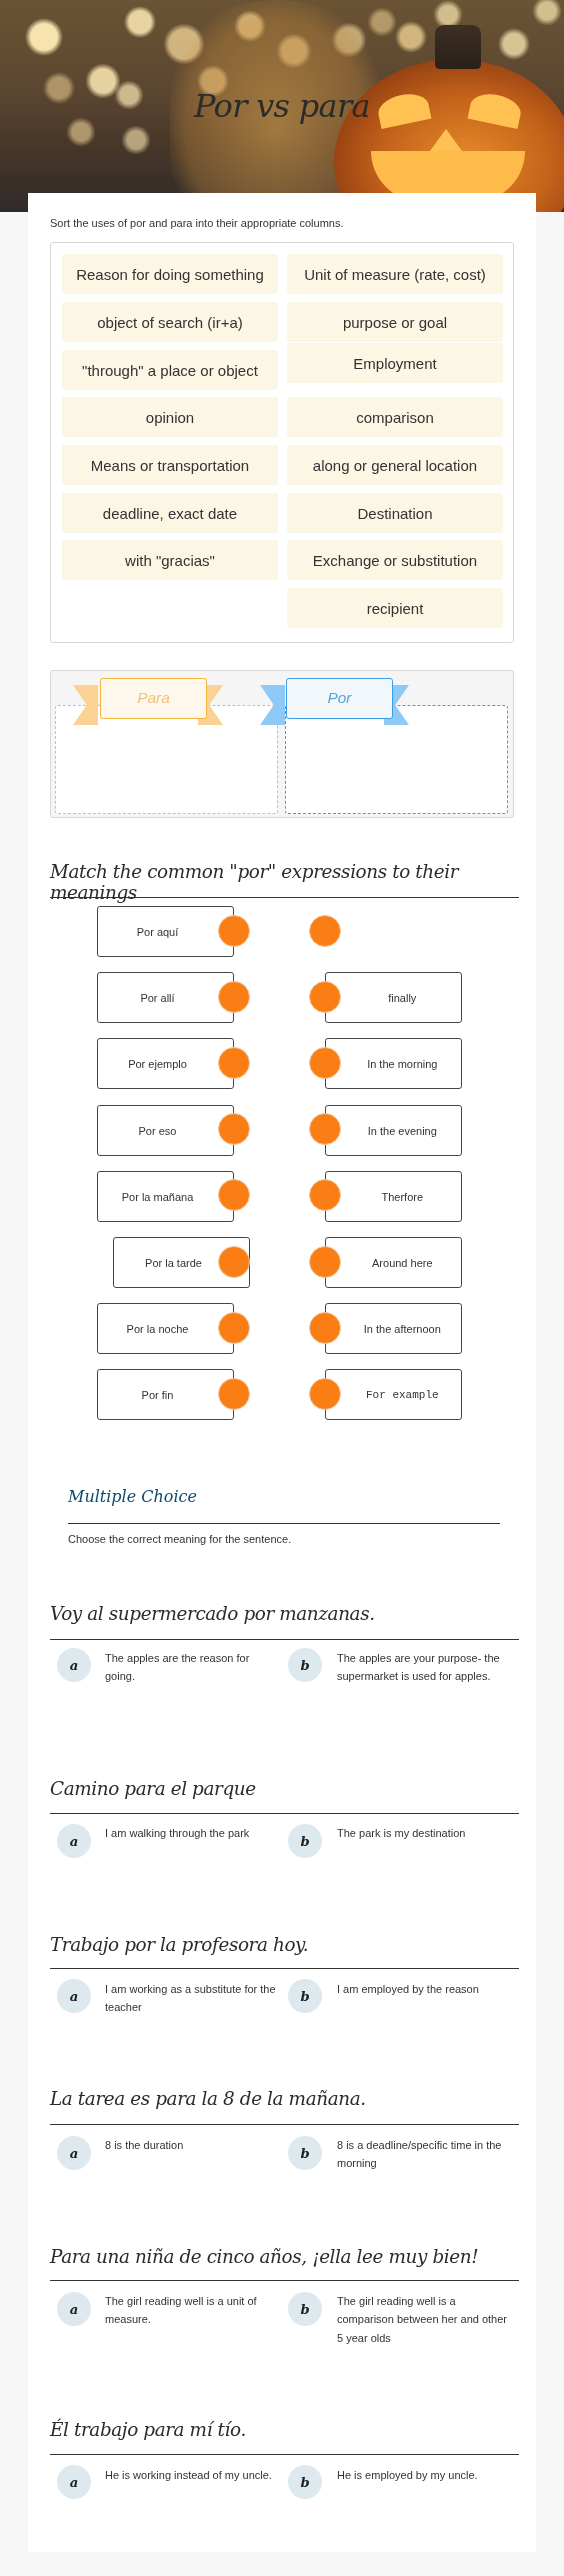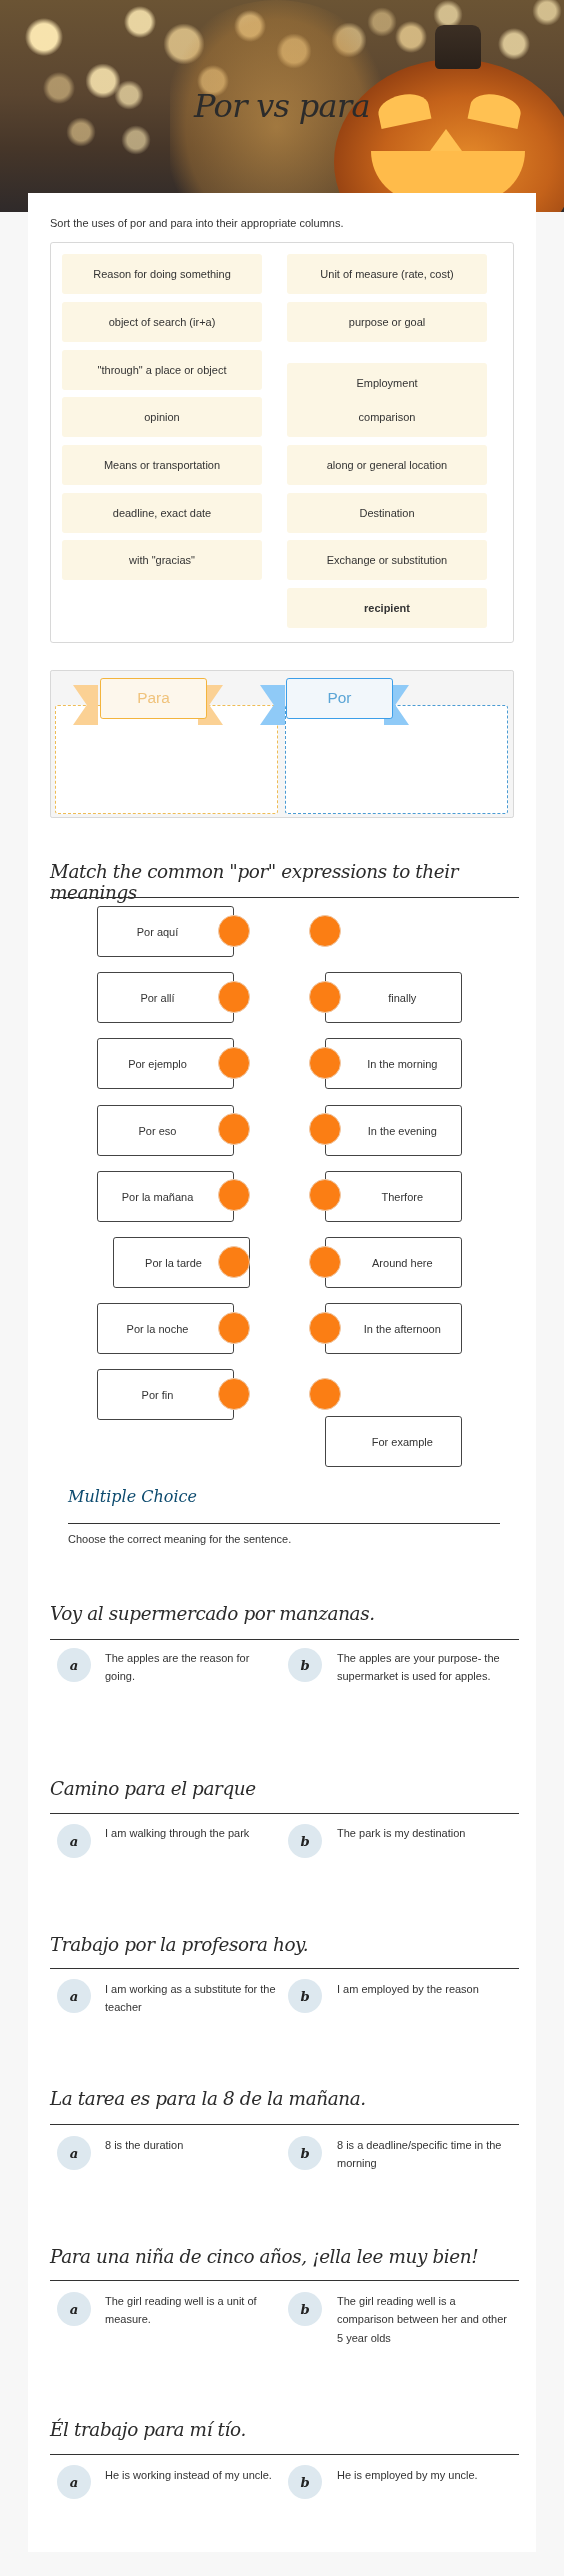--- a/index.html
+++ b/index.html
@@ -46,30 +46,30 @@
   .hero-title { position: absolute; left: 0; width: 564px; top: 87px; text-align: center;
     font-family: "DejaVu Serif", serif; font-style: italic; font-size: 32px; color: #2b2b2b; letter-spacing: -0.7px; }
 
   
   .card { position: absolute; left: 28px; top: 193px; width: 508px; height: 2359px; background: #fff; }
 
   .instruction { position: absolute; font-size: 11px; color: #333; }
 
   
   .sort-box { position: absolute; left: 22px; top: 49px; width: 464px; height: 401px; border: 0.7px solid #d8d8d8; border-radius: 2.9px; background: #fff; }
-  .tile { position: absolute; width: 200px; height: 40px; background: #fcf6e4; border-radius: 2.9px;
-    display: flex; align-items: center; justify-content: center; font-size: 11px; color: #333; text-align: center; }
+  .tile { position: absolute; width: 216px; height: 40px; background: #fcf6e4; border-radius: 2.9px;
+    display: flex; align-items: center; justify-content: center; font-size: 15px; color: #333; text-align: center; }
 
   
   .bins { position: absolute; left: 22px; top: 477px; width: 464px; height: 148px; background: #f5f5f5; border: 0.7px solid #d8d8d8; border-radius: 2.2px; }
   .bin { position: absolute; top: 34px; width: 223px; height: 109px; border: 1.5px dashed; border-radius: 2.9px; background: #fff; }
   .bin.para { left: 3.7px; border-color: #eebc55; }
   .bin.por { left: 234px; border-color: #4a9bd3; }
   .ribbon { position: absolute; top: 6.6px; width: 107px; height: 41px; border-radius: 2.9px; border: 1.5px solid;
-    display: flex; align-items: center; justify-content: center; font-size: 15.4px; }
+    display: flex; align-items: center; justify-content: center; font-size: 15.4px; font-style: italic; }
   .ribbon.para { left: 49px; background: #fdf7ec; border-color: #f3b43d; color: #f0c37c; }
   .ribbon.por { left: 235px; background: #f2f7fb; border-color: #3c9ee8; color: #5ba5d6; }
   .wing { position: absolute; top: 14px; width: 25px; height: 40px; }
   .wing.para { background: #fbd194; }
   .wing.por { background: #8fcaf7; }
   .wing.l { clip-path: polygon(0 0, 100% 0, 100% 100%, 0 100%, 55% 50%); }
   .wing.r { clip-path: polygon(0 0, 100% 0, 45% 50%, 100% 100%, 0 100%); }
 
   
   .script-h { position: absolute; left: 22px; font-family: "DejaVu Serif", serif; font-style: italic; font-size: 18.4px; color: #2b2b2b; letter-spacing: -0.4px; }
@@ -106,30 +106,30 @@
 <div class="card">
 
   <div class="instruction" style="left:22px; top:23.5px;">Sort the uses of por and para into their appropriate columns.</div>
 
   <div class="sort-box">
     <div class="tile" style="left:11px; top:11px;">Reason for doing something</div>
     <div class="tile" style="left:236px; top:11px;">Unit of measure (rate, cost)</div>
     <div class="tile" style="left:11px; top:59px;">object of search (ir+a)</div>
     <div class="tile" style="left:236px; top:59px;">purpose or goal</div>
     <div class="tile" style="left:11px; top:107px;">"through" a place or object</div>
-    <div class="tile" style="left:236px; top:120px;">Employment</div>
+    <div class="tile" style="left:236px; top:100px;">Employment</div>
     <div class="tile" style="left:11px; top:154px;">opinion</div>
     <div class="tile" style="left:236px; top:154px;">comparison</div>
     <div class="tile" style="left:11px; top:202px;">Means or transportation</div>
     <div class="tile" style="left:236px; top:202px;">along or general location</div>
     <div class="tile" style="left:11px; top:250px;">deadline, exact date</div>
     <div class="tile" style="left:236px; top:250px;">Destination</div>
     <div class="tile" style="left:11px; top:297px;">with "gracias"</div>
     <div class="tile" style="left:236px; top:297px;">Exchange or substitution</div>
-    <div class="tile" style="left:236px; top:345px;font-weight:bold;">recipient</div>
+    <div class="tile" style="left:236px; top:345px;">recipient</div>
   </div>
 
   <div class="bins">
     <div class="bin para"></div>
     <div class="bin por"></div>
     <div class="wing para l" style="left:22px;"></div>
     <div class="wing para r" style="left:147px;"></div>
     <div class="ribbon para">Para</div>
     <div class="wing por l" style="left:209px;"></div>
     <div class="wing por r" style="left:333px;"></div>
@@ -147,21 +147,21 @@
   <div class="m-box l" style="top:1044px;margin-left:16px;">Por la tarde</div>
   <div class="m-box l" style="top:1110px;">Por la noche</div>
   <div class="m-box l" style="top:1176px;">Por fin</div>
 
   <div class="m-box r" style="top:779px;">finally</div>
   <div class="m-box r" style="top:845px;">In the morning</div>
   <div class="m-box r" style="top:912px;">In the evening</div>
   <div class="m-box r" style="top:978px;">Therfore</div>
   <div class="m-box r" style="top:1044px;">Around here</div>
   <div class="m-box r" style="top:1110px;">In the afternoon</div>
-  <div class="m-box r" style="top:1223px;">For example</div>
+  <div class="m-box r" style="top:1176px;font-family:Liberation Mono, monospace;">For example</div>
 
   <div class="dot" style="left:190px; top:722px;"></div>
   <div class="dot" style="left:190px; top:788px;"></div>
   <div class="dot" style="left:190px; top:854px;"></div>
   <div class="dot" style="left:190px; top:920px;"></div>
   <div class="dot" style="left:190px; top:986px;"></div>
   <div class="dot" style="left:190px; top:1053px;"></div>
   <div class="dot" style="left:190px; top:1119px;"></div>
   <div class="dot" style="left:190px; top:1185px;"></div>
 

